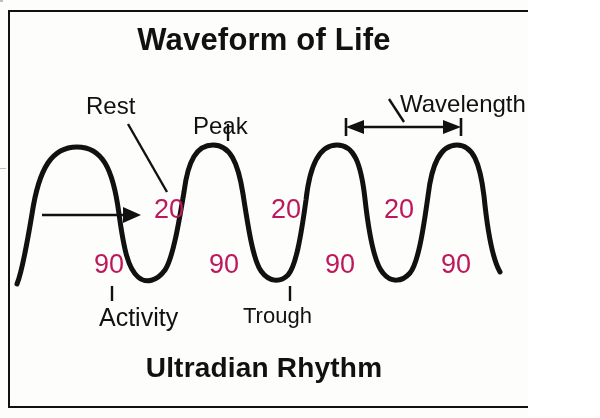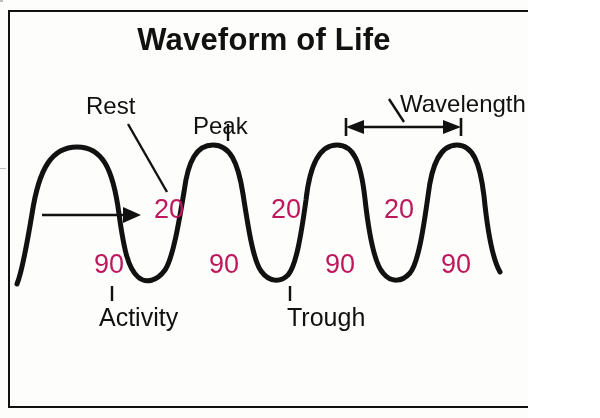--- a/index.html
+++ b/index.html
@@ -61,21 +61,21 @@
     position: absolute;
     color: #be185d;
     font-size: 27px;
     white-space: nowrap;
   }
 
   #label-rest   { left: 86px;  top: 92px; }
   #label-peak   { left: 193px; top: 92px; margin-top: 20px; }
   #label-wavelength { left: 400px; top: 90px; }
   #label-activity { left: 63px;  top: 303px; font-size: 25px; margin-left: 36px; }
-  #label-trough   { left: 243px; top: 303px; font-size: 25px; margin-left: 44px; }
+  #label-trough   { left: 243px; top: 303px; font-size: 22px; }
 
   #val-20-1 { left: 154px; top: 194px; }
   #val-20-2 { left: 271px; top: 194px; }
   #val-20-3 { left: 384px; top: 194px; }
 
   #val-90-1 { left: 94px;  top: 249px; }
   #val-90-2 { left: 209px; top: 249px; }
   #val-90-3 { left: 325px; top: 249px; }
   #val-90-4 { left: 441px; top: 249px; }
 
@@ -178,14 +178,15 @@
 
   <div class="value" id="val-20-1">20</div>
   <div class="value" id="val-20-2">20</div>
   <div class="value" id="val-20-3">20</div>
 
   <div class="value" id="val-90-1">90</div>
   <div class="value" id="val-90-2">90</div>
   <div class="value" id="val-90-3">90</div>
   <div class="value" id="val-90-4">90</div>
 
+  <div class="title" id="title-bottom">Ultradian Rhythm</div>
 
 </div>
 
 </body></html>

